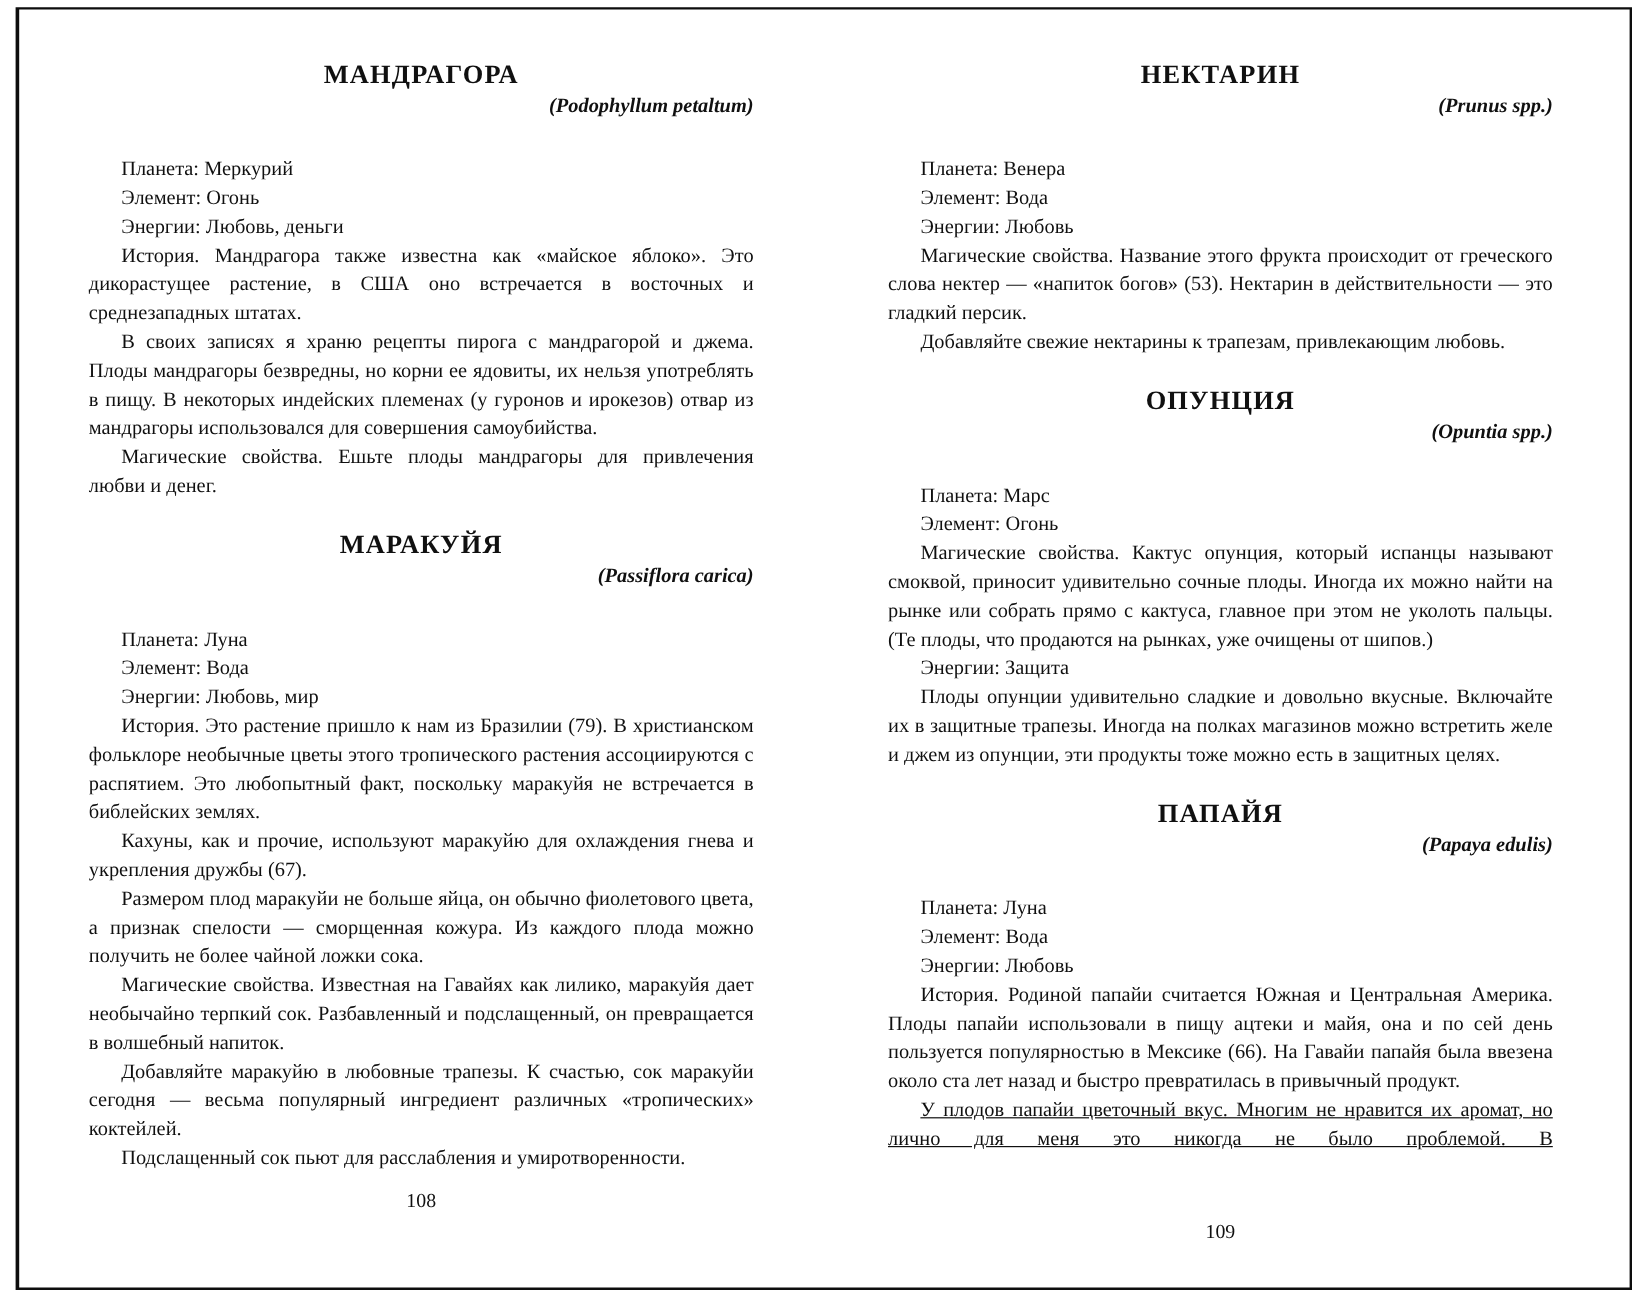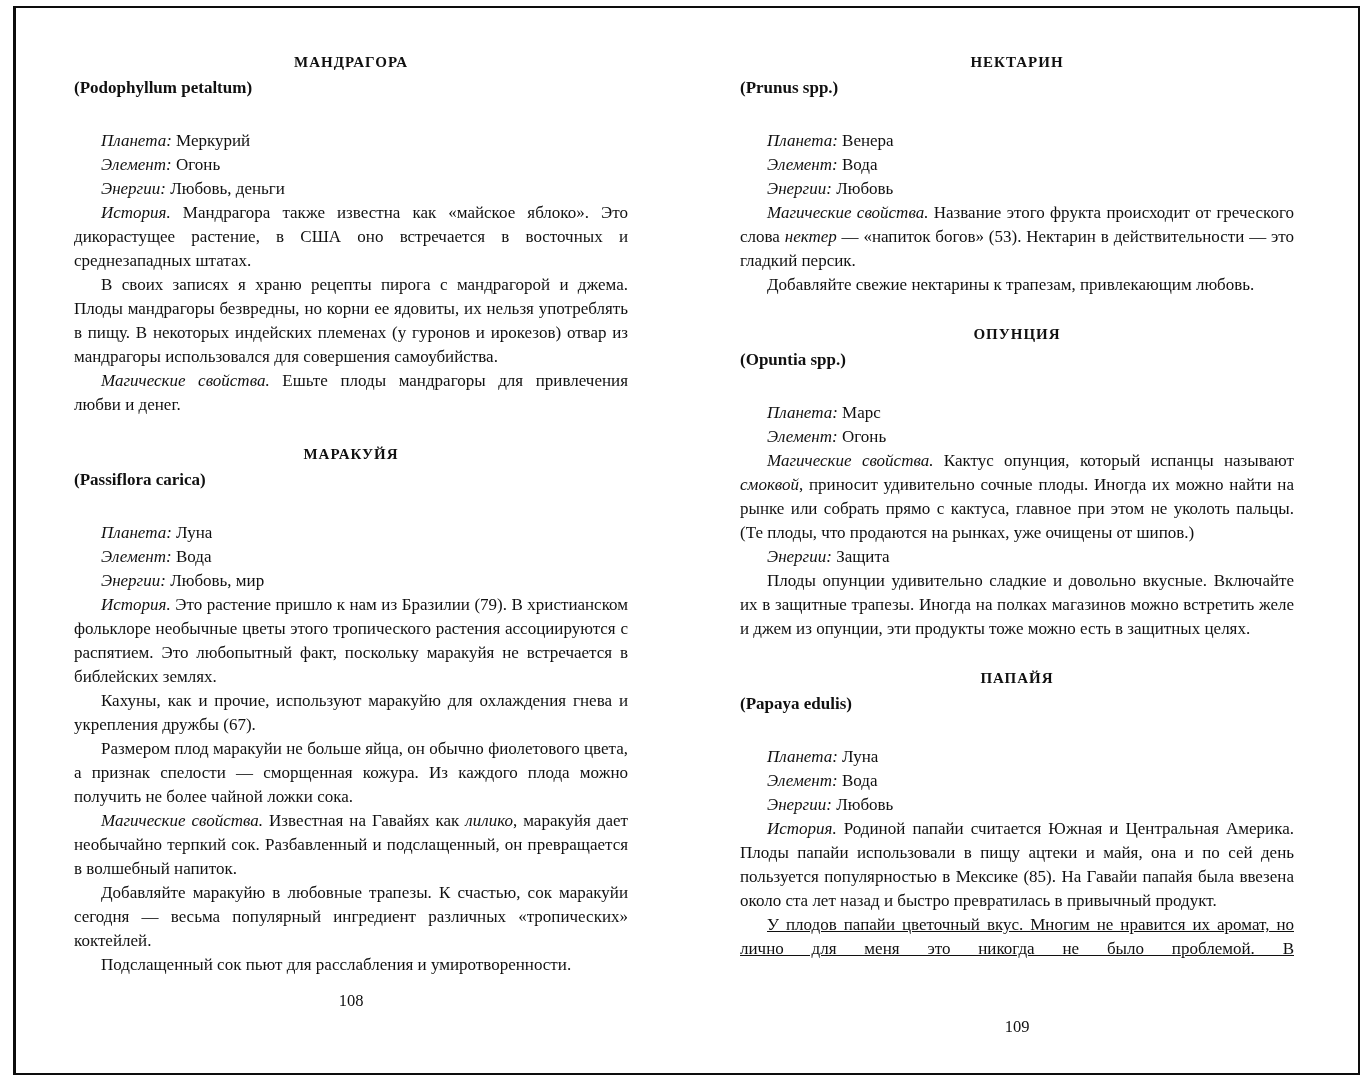--- a/index.html
+++ b/index.html
@@ -37,40 +37,41 @@
   .page {
     flex: 1 1 0;
     position: relative;
     min-width: 0;
   }
   .section { margin: 0; }
   .section + .section { margin-top: 25px; }
   .section-title {
     text-align: center;
     font-weight: 700;
-    font-size: 15px;
+    font-size: 22px;
     line-height: 24px;
     letter-spacing: 1px;
   }
   .section-latin {
-    text-align: left;
+    text-align: right;
     font-weight: 700;
+    font-style: italic;
     font-size: 17px;
     line-height: 24px;
     margin-top: 2px;
     margin-bottom: 29px;
   }
   .para {
     margin: 0;
     font-size: 17px;
     line-height: 24px;
     text-align: justify;
     text-indent: 27px;
   }
-  .para .it { font-style: italic; }
+  .para .it { }
   .justify-last { text-align-last: justify; text-decoration: underline; }
   .page-number {
     position: absolute;
     left: 0;
     right: 0;
     text-align: center;
     font-size: 16.5px;
     line-height: 20px;
   }
   .page[data-page="0"] .page-number { bottom: 62px; }
@@ -129,19 +130,19 @@
           <p class="para"><span class="it">Магические свойства. </span><span>Кактус опунция, который испанцы называют </span><span class="it">смоквой</span><span>, приносит удивительно сочные плоды. Иногда их можно найти на рынке или собрать прямо с кактуса, главное при этом не уколоть пальцы. (Те плоды, что продаются на рынках, уже очищены от шипов.)</span></p>
           <p class="para"><span class="it">Энергии: </span><span>Защита</span></p>
           <p class="para"><span>Плоды опунции удивительно сладкие и довольно вкусные. Включайте их в защитные трапезы. Иногда на полках магазинов можно встретить желе и джем из опунции, эти продукты тоже можно есть в защитных целях.</span></p>
         </section>
         <section class="section">
           <div class="section-title">ПАПАЙЯ</div>
           <div class="section-latin">(Papaya edulis)</div>
           <p class="para"><span class="it">Планета: </span><span>Луна</span></p>
           <p class="para"><span class="it">Элемент: </span><span>Вода</span></p>
           <p class="para"><span class="it">Энергии: </span><span>Любовь</span></p>
-          <p class="para"><span class="it">История. </span><span>Родиной папайи считается Южная и Центральная Америка. Плоды папайи использовали в пищу ацтеки и майя, она и по сей день пользуется популярностью в Мексике (85). На Гавайи папайя была ввезена около ста лет назад и быстро превратилась в привычный продукт.</span></p>
+          <p class="para"><span class="it">История. </span><span>Родиной папайи считается Южная и Центральная Америка. Плоды папайи использовали в пищу ацтеки и майя, она и по сей день пользуется популярностью в Мексике (66). На Гавайи папайя была ввезена около ста лет назад и быстро превратилась в привычный продукт.</span></p>
           <p class="para justify-last"><span>У плодов папайи цветочный вкус. Многим не нравится их аромат, но лично для меня это никогда не было проблемой. В</span></p>
         </section>
       </div>
     <div class="page-number">109</div>
   </div>
 </div>
 
 </body></html>

